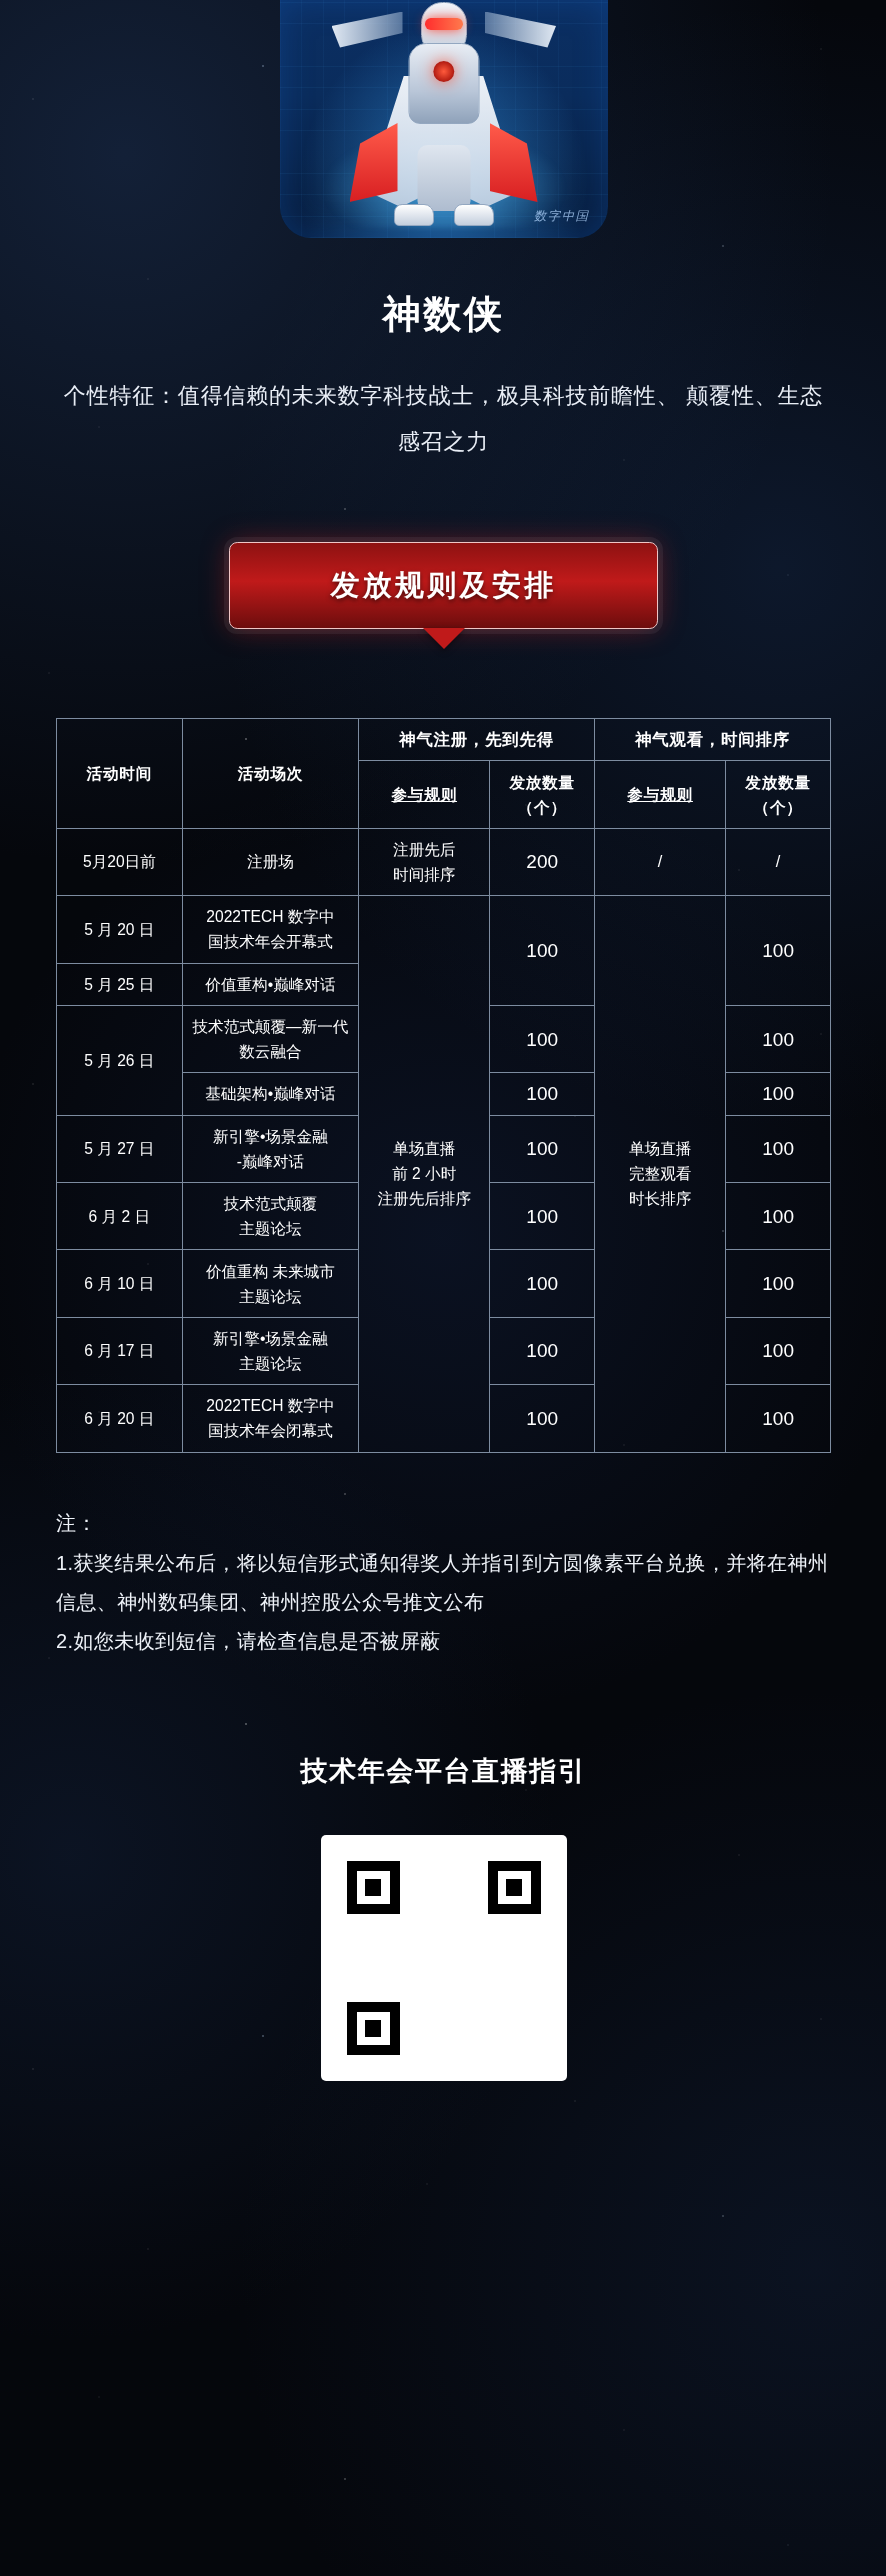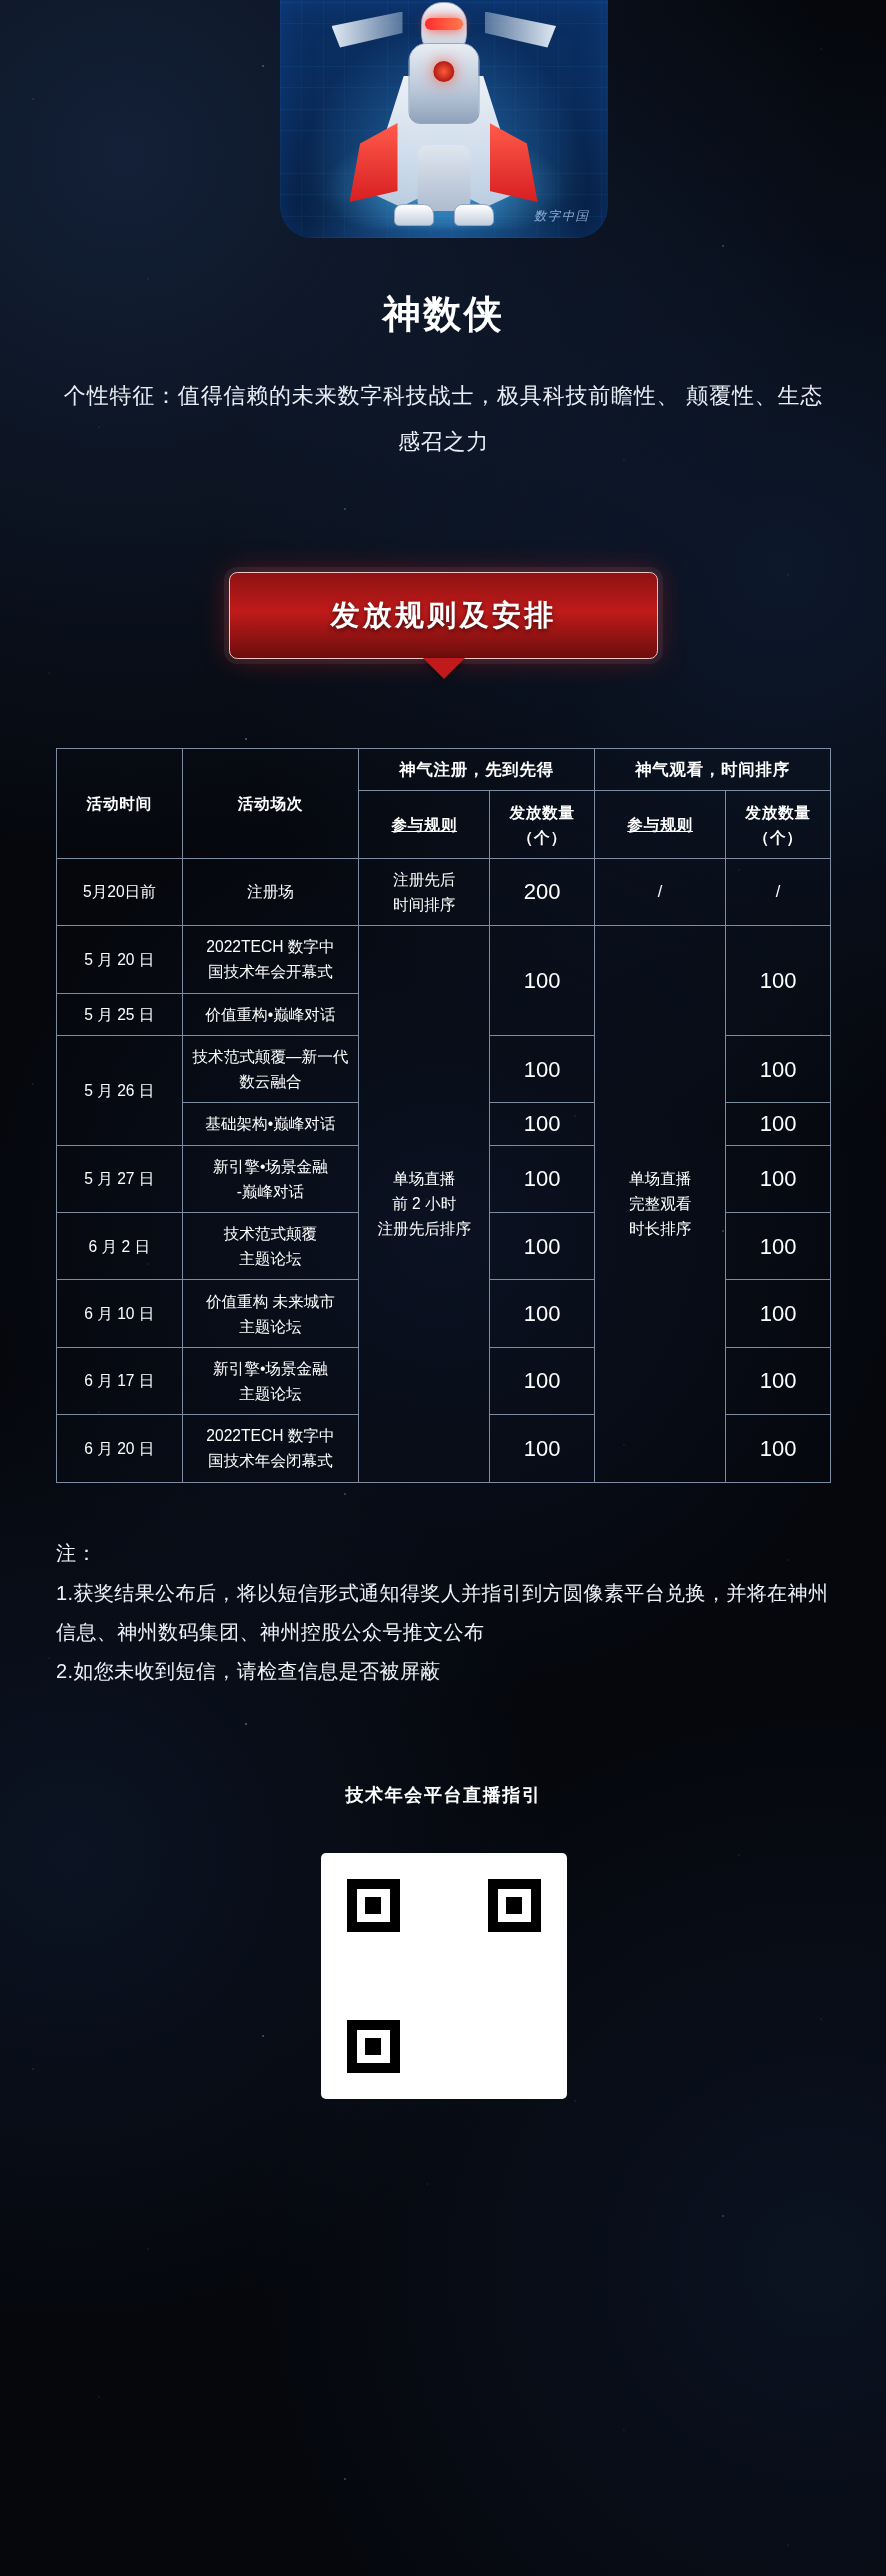--- a/index.html
+++ b/index.html
@@ -172,21 +172,21 @@
     font-size: 22px;
     line-height: 46px;
     color: #e9eef6;
     letter-spacing: 0.8px;
   }
 
   
   .banner-wrap {
     display: flex;
     justify-content: center;
-    margin-top: 107px;
+    margin-top: 77px;
   }
   .banner {
     position: relative;
     width: 427px;
     height: 85px;
     border-radius: 8.2px;
     background: linear-gradient(180deg,#8e1212 0%, #c01a1a 45%, #6d0d0d 100%);
     border: 1.6px solid #f0c6c6;
     box-shadow: 0 0 0 5px rgba(255,255,255,0.06), 0 0 28px rgba(200,30,30,0.45);
     display: flex;
@@ -231,40 +231,40 @@
     padding: 8.2px 5px;
     line-height: 25px;
     font-weight: normal;
   }
   table.schedule th { font-weight: bold; letter-spacing: 0.8px; }
   .th-group { font-size: 16.4px; }
   .col-time { width: 122px; font-weight: bold; }
   .col-session { width: 172px; font-weight: bold; }
   .col-rule { width: 128px; text-decoration: underline; }
   .col-qty { width: 97px; }
-  td.num { font-size: 22px; }
+  td.num { font-size: 19px; }
   td.slash { font-size: 16.4px; }
   .cell-small { font-size: 15.6px; }
 
   
   .notes {
     margin: 51px auto 0;
     width: 775px;
     font-size: 20px;
     line-height: 39px;
     color: #eef2f8;
     letter-spacing: 0.4px;
   }
   .notes .note-head { margin-bottom: 1.6px; }
 
   
   .guide-title {
     margin: 92px 0 0;
     text-align: center;
-    font-size: 18px;
+    font-size: 27px;
     font-weight: bold;
     letter-spacing: 1.6px;
     color: #ffffff;
   }
   .qr-wrap {
     margin: 46px auto 0;
     width: 246px;
     height: 246px;
     background: #ffffff;
     border-radius: 5px;

